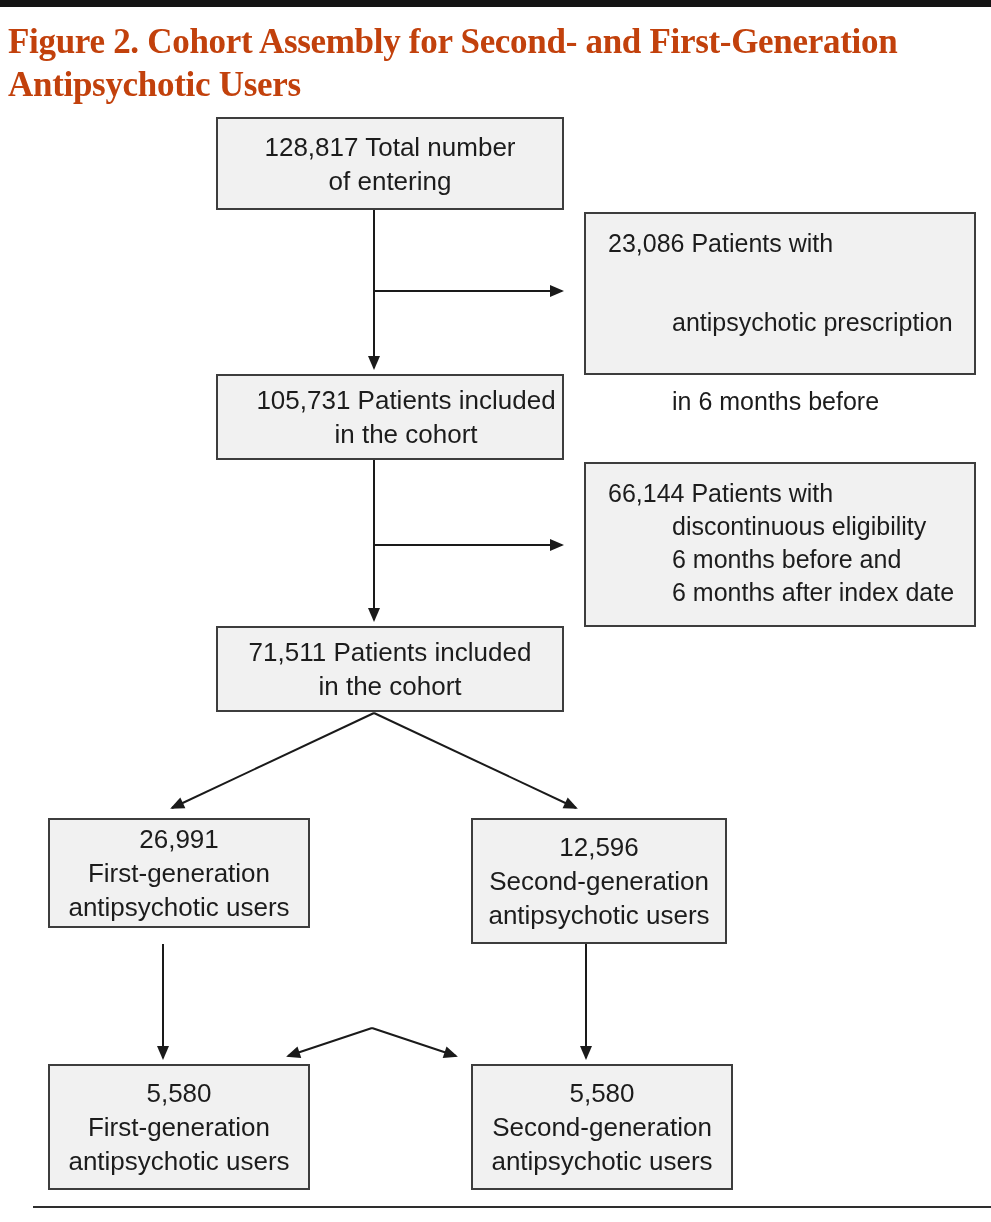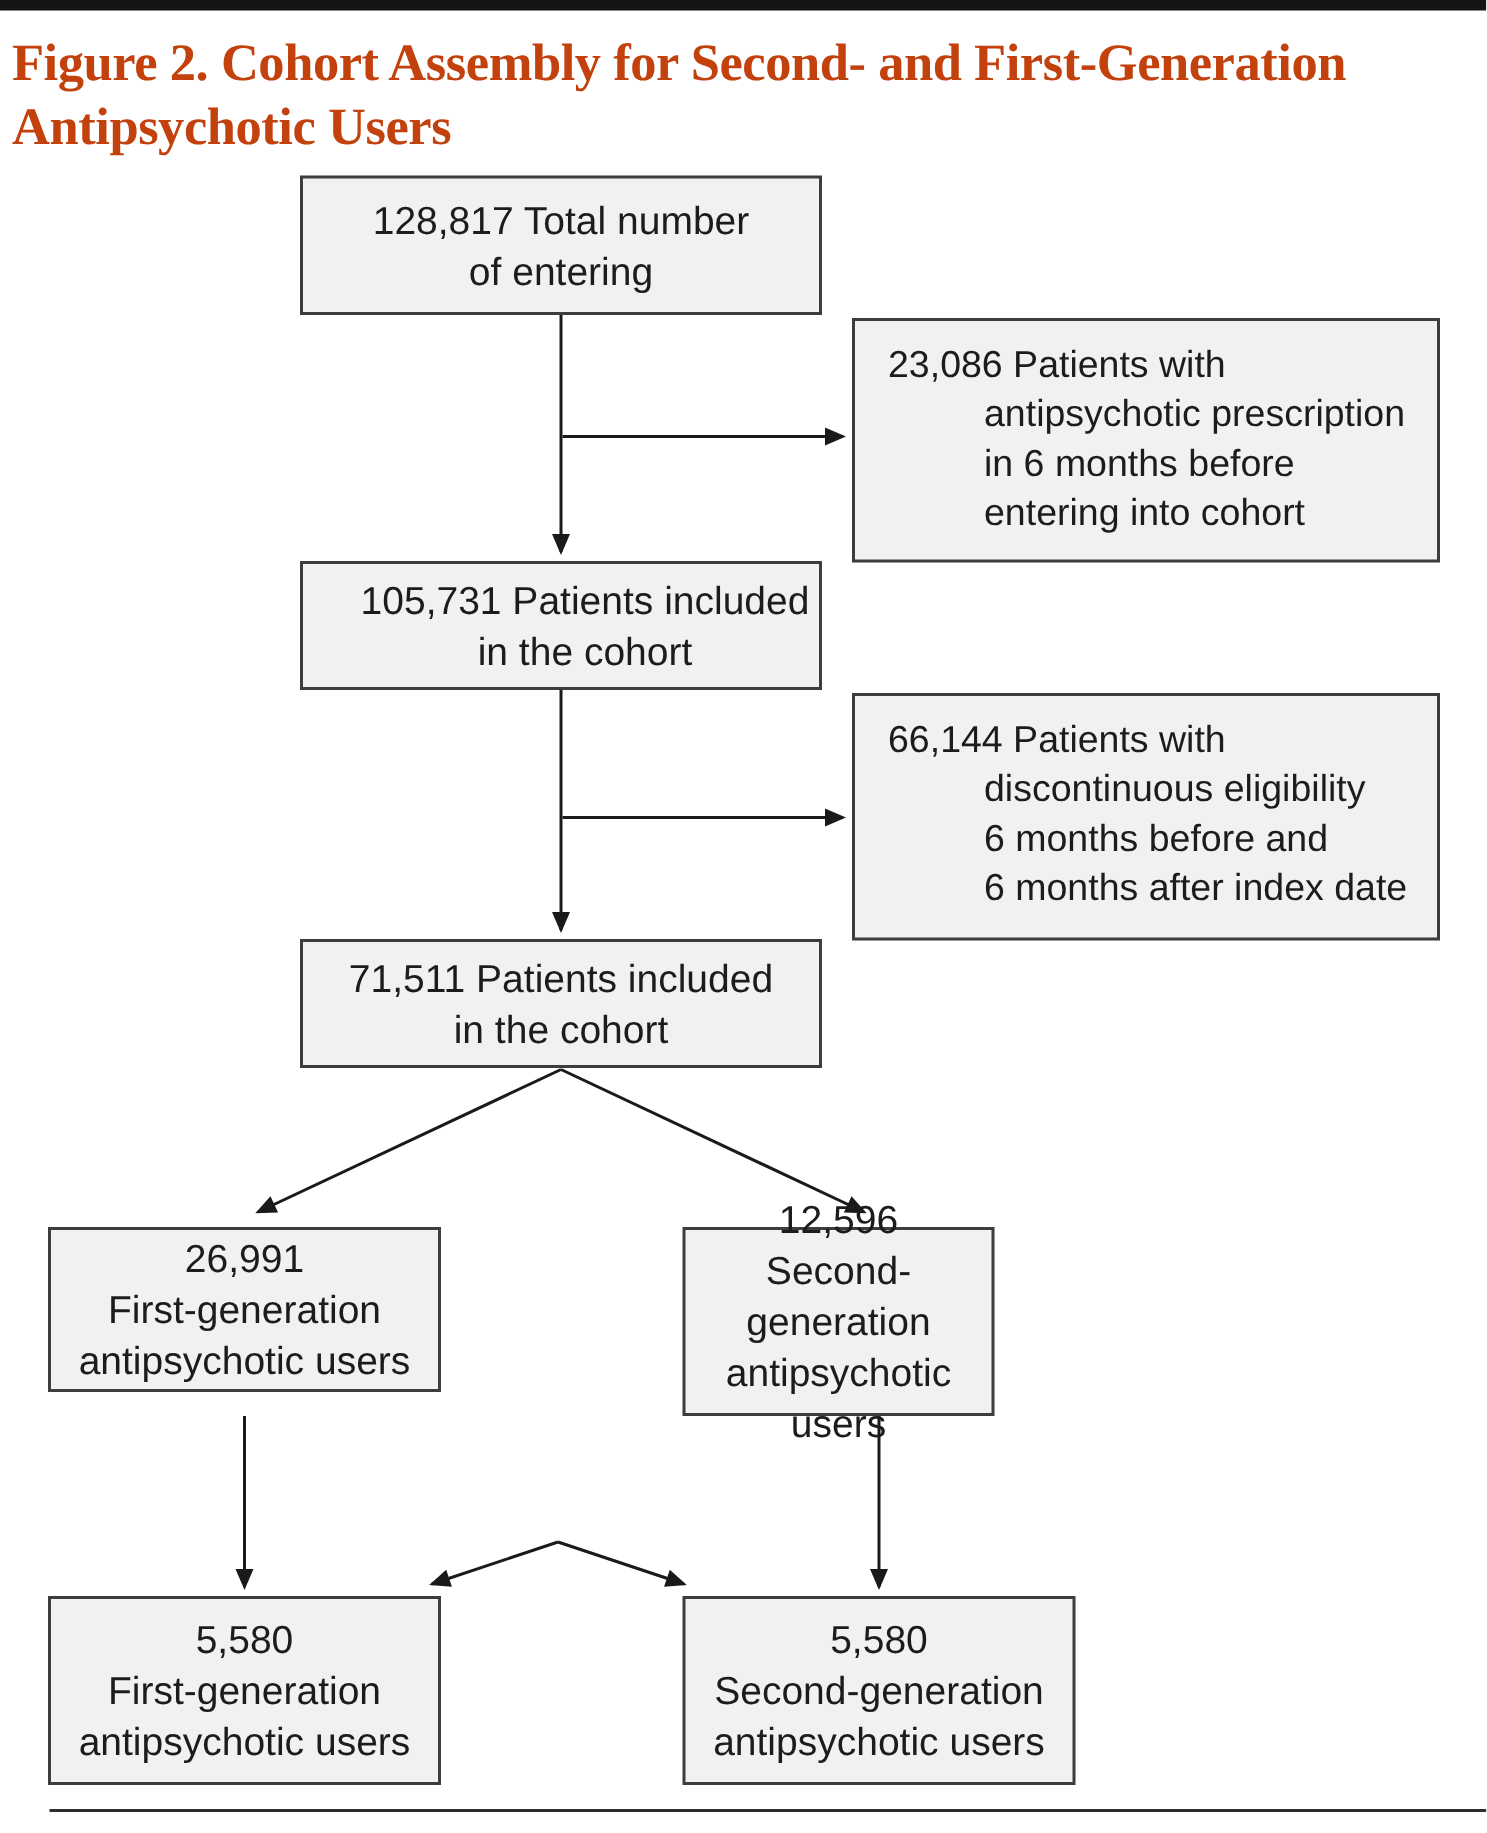--- a/index.html
+++ b/index.html
@@ -43,37 +43,38 @@
     box-sizing: border-box;
     background: #f1f1f1;
     border: 2px solid #3d3d3d;
     color: #1c1c1c;
     font-size: 26px;
     line-height: 34px;
     display: flex;
     flex-direction: column;
     justify-content: center;
     text-align: center;
+    margin-left: 16px;
   }
   .box.excl {
     justify-content: flex-start;
     text-align: left;
     padding: 13px 8px 10px 22px;
     font-size: 25px;
     line-height: 33px;
   }
   .box.excl .indent { padding-left: 64px; }
 
   #box-total    { left: 200px; top: 117px; width: 348px; height: 93px; }
-  #box-excl1    { left: 568px; top: 212px; width: 392px; height: 163px; }
+  #box-excl1    { left: 568px; top: 212px; width: 392px; height: 163px; gap: 46px; }
   #box-cohort1  { left: 200px; top: 374px; width: 348px; height: 86px; padding-left: 32px; }
   #box-excl2    { left: 568px; top: 462px; width: 392px; height: 165px; }
   #box-cohort2  { left: 200px; top: 626px; width: 348px; height: 86px; }
   #box-fga      { left: 32px;  top: 818px; width: 262px; height: 110px; }
-  #box-sga      { left: 455px; top: 818px; width: 208px; height: 126px; }
+  #box-sga      { left: 455px; top: 818px; width: 256px; height: 126px; }
   #box-matched  { left: 261px; top: 970px; width: 222px; height: 58px; }
   #box-fga-m    { left: 32px;  top: 1064px; width: 262px; height: 126px; }
   #box-sga-m    { left: 455px; top: 1064px; width: 262px; height: 126px; }
 
   svg.arrows {
     position: absolute;
     left: 0; top: 0;
     width: 991px; height: 1222px;
     pointer-events: none;
   }

